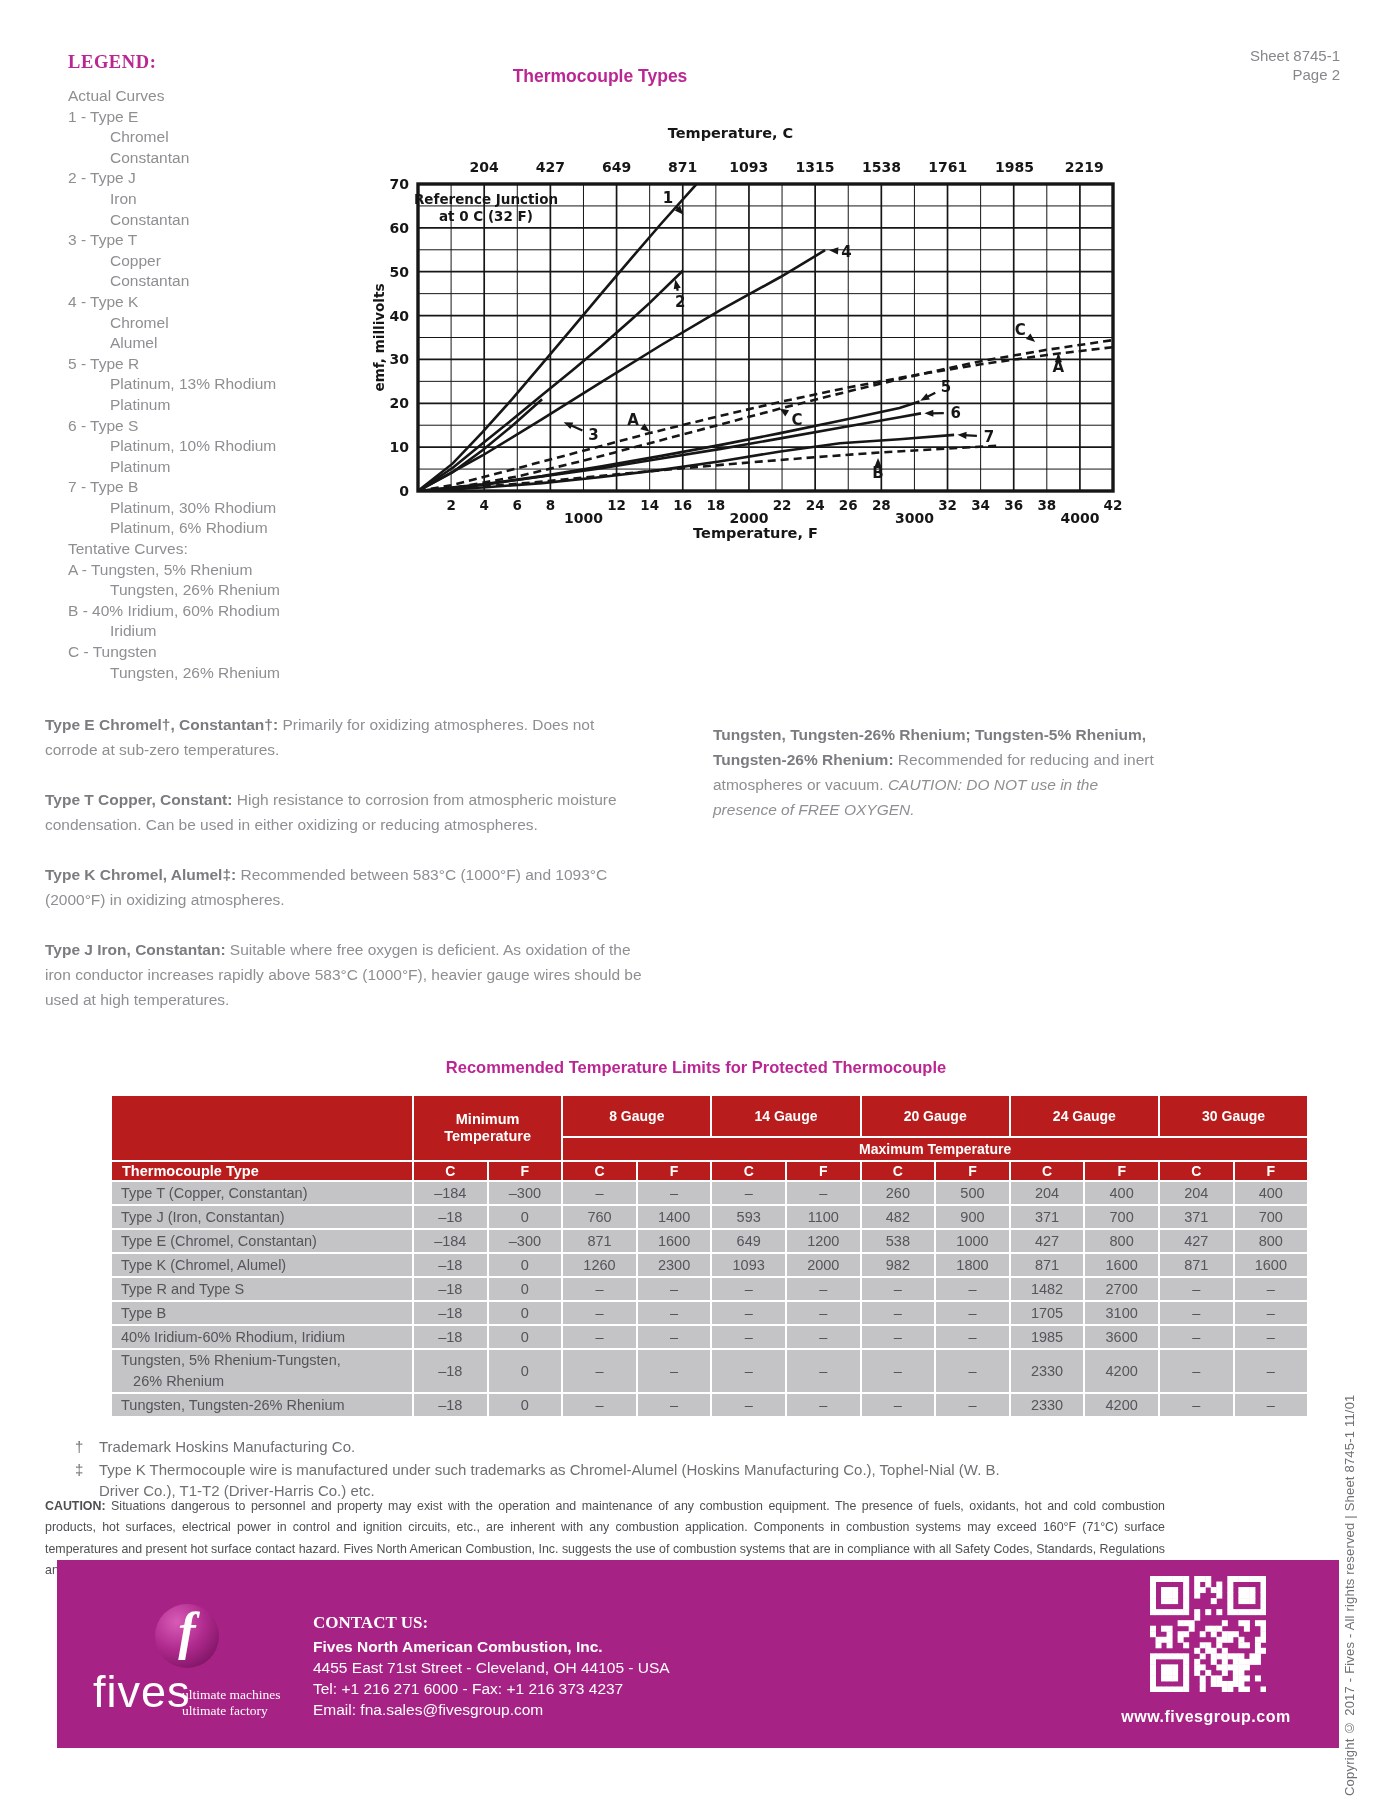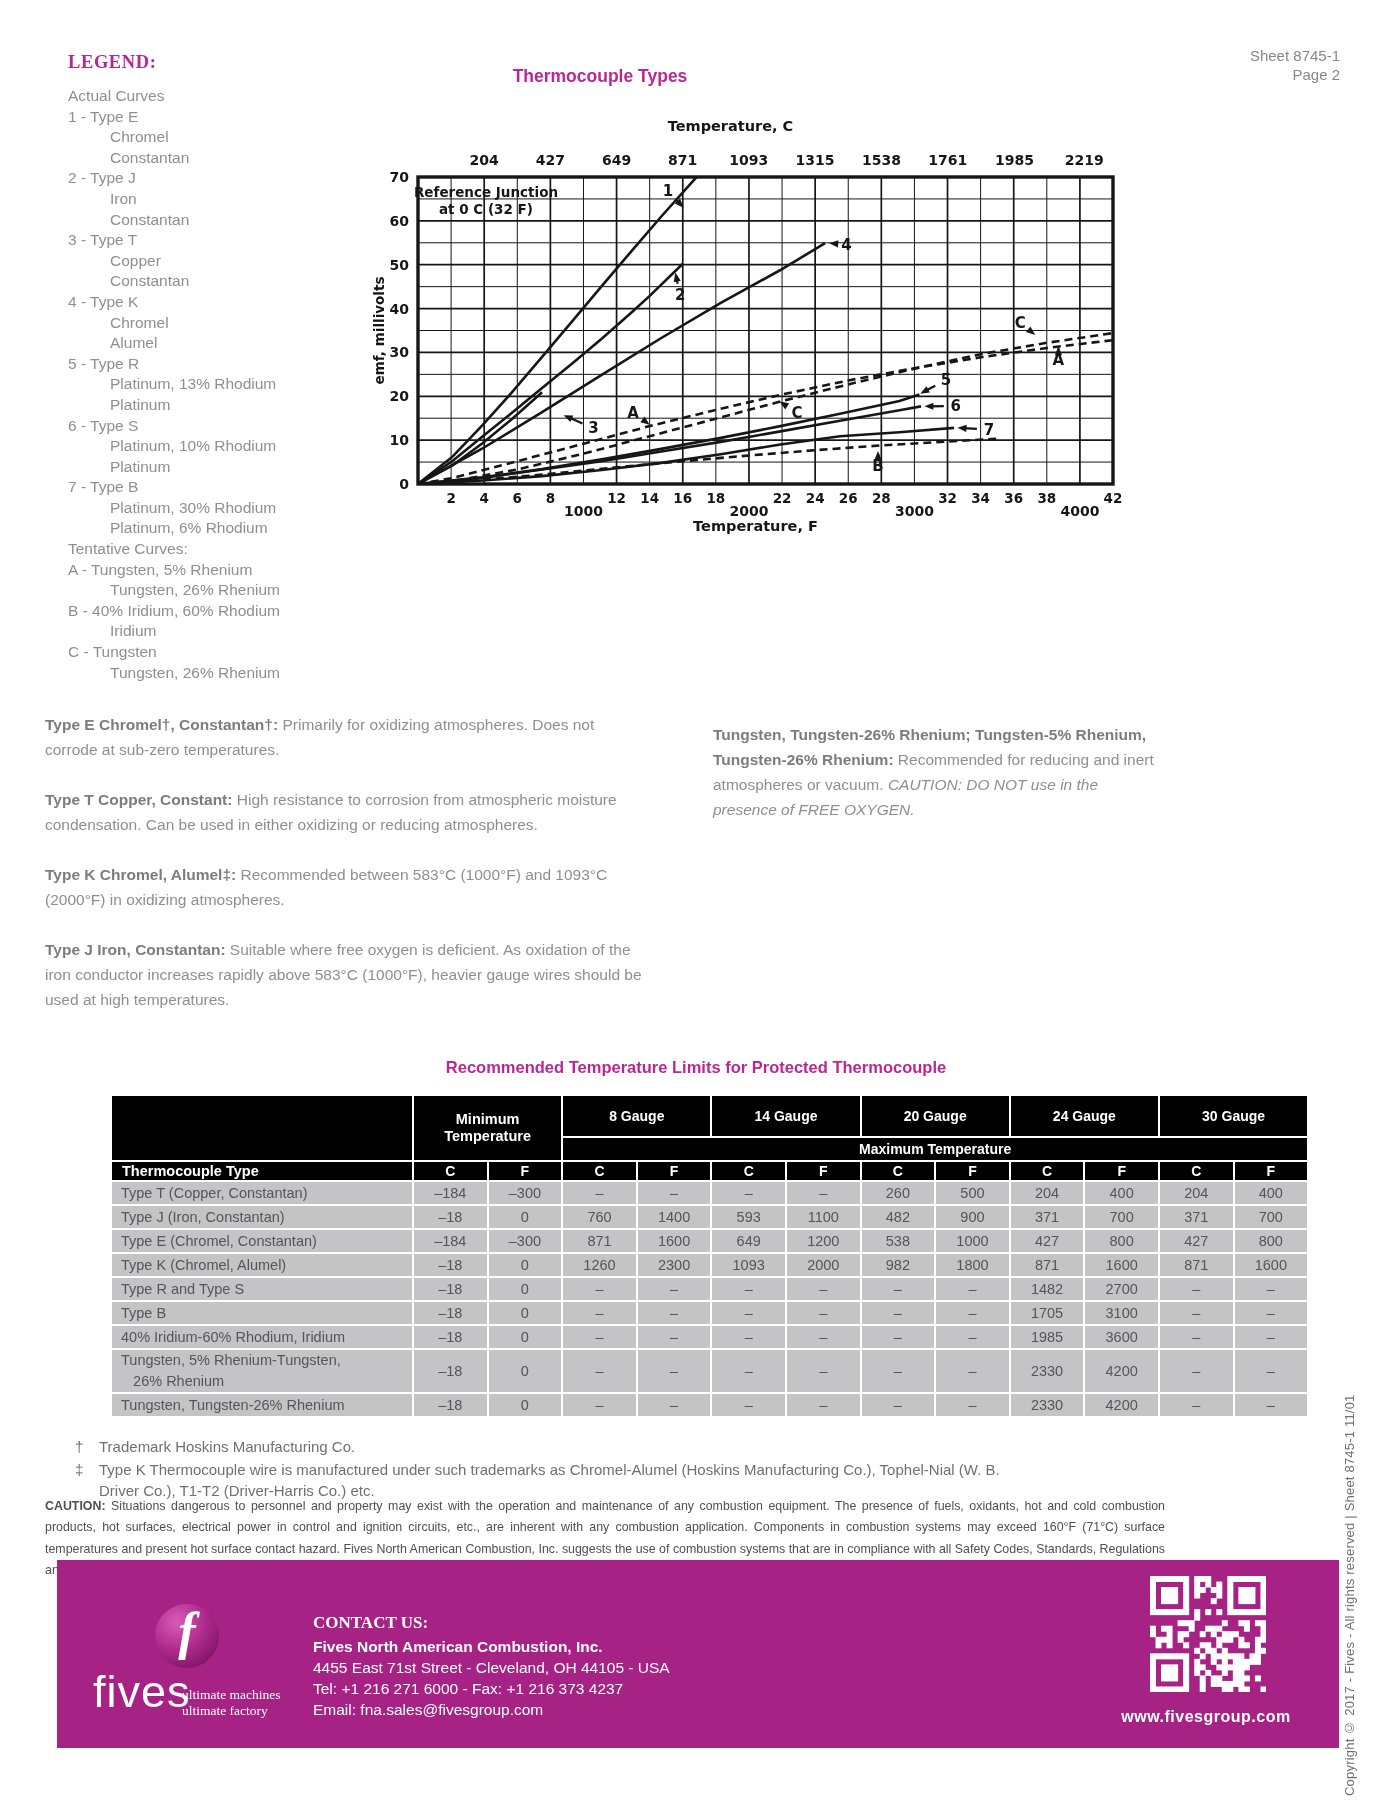--- a/index.html
+++ b/index.html
@@ -15,37 +15,37 @@
                font-size:17.5px;font-weight:bold;color:#bb2792;}
 
   
   .legend{position:absolute;top:52px;left:68px;width:305px;color:#8f8f93;font-size:15.5px;}
   .legend-title{font-family:"Liberation Serif", serif;font-weight:bold;font-size:18.5px;
                 color:#bb2792;letter-spacing:.6px;margin-bottom:13px;}
   .lg-line{line-height:20.6px;white-space:nowrap;}
   .lg-mat{padding-left:42px;}
 
   
-  .chart{position:absolute;top:111px;left:368px;width:790px;height:432px;}
+  .chart{position:absolute;top:118px;left:368px;width:790px;height:432px;}
 
   
   .col{position:absolute;color:#8f8f93;font-size:15.5px;line-height:25px;}
   .col-left{top:712px;left:45px;width:600px;}
   .col-right{top:722px;left:713px;width:452px;}
   .col p{margin:0 0 25px 0;}
   .col-right p{margin-bottom:32px;}
   .col .lead{font-weight:bold;color:#7c7c80;}
   .col i{font-style:italic;}
 
   
   .table-title{position:absolute;top:1058px;left:110px;width:1172px;text-align:center;
                font-size:16.5px;font-weight:bold;color:#bb2792;}
   .tc-table-wrap{position:absolute;top:1094px;left:110px;}
   table.tc{border-collapse:separate;border-spacing:2px;table-layout:fixed;width:1174px;}
-  table.tc th{background:#000000;color:#ffffff;font-weight:bold;font-size:14px;padding:0 2px;}
+  table.tc th{background:#b91c1c;color:#ffffff;font-weight:bold;font-size:14px;padding:0 2px;}
   table.tc th.corner{height:40px;}
   table.tc th.minhdr{white-space:pre-line;line-height:17px;font-size:14.5px;}
   table.tc th.maxhdr{height:22px;}
   table.tc th.unit{height:18px;margin-left:42px;}
   table.tc th.typehdr{text-align:left;padding-left:10px;font-size:14.5px;}
   table.tc td{background:#c4c4c6;color:#55555a;font-size:14.5px;text-align:center;
               height:22px;padding:0 3px;}
   table.tc td.name{text-align:left;padding-left:9px;white-space:pre-line;line-height:21px;}
 
   

